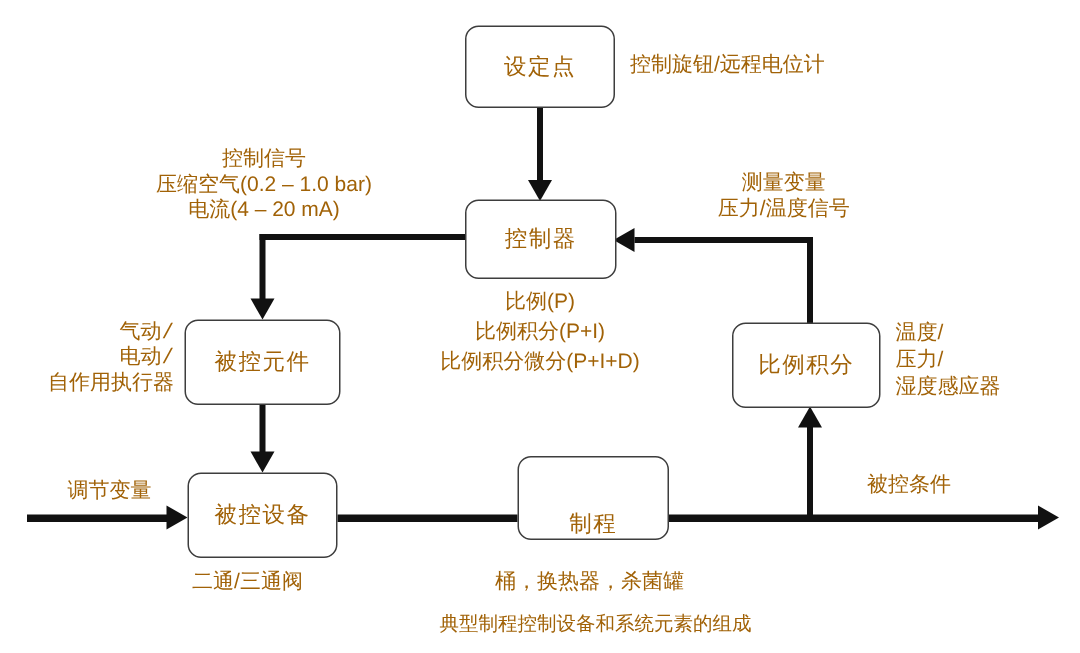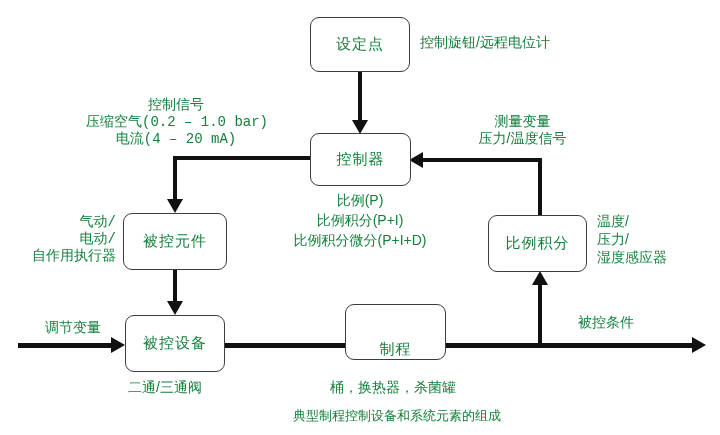--- a/index.html
+++ b/index.html
@@ -1,18 +1,18 @@
 <!DOCTYPE html>
 <html><head>
 <meta charset="utf-8">
 <style>
   html,body{margin:0;padding:0;background:#ffffff;}
   #stage{
     position:relative;width:720px;height:435px;background:#ffffff;overflow:hidden;
-    font-family:"Liberation Sans","DejaVu Sans",sans-serif;color:#15803d;
+    font-family:"Liberation Sans","DejaVu Sans",sans-serif;color:#a16207;
   }
   .box{
     position:absolute;box-sizing:border-box;
     border:1.6px solid #3d3d3d;border-radius:9px;background:#ffffff;
     display:flex;align-items:center;justify-content:center;
     font-size:15px;letter-spacing:1px;z-index:3;
   }
   .lbl{position:absolute;font-size:14px;line-height:17px;white-space:nowrap;z-index:2;}
   .center{text-align:center;}
   .right{text-align:right;font-family:Liberation Mono, monospace;}
@@ -73,21 +73,21 @@
 
   <div class="shaft" style="left:538px;top:284px;width:4px;height:62px;"></div>
   <div class="ah ah-up" style="left:532px;top:271px;"></div>
 
   <div class="shaft" style="left:538px;top:158px;width:4px;height:58px;"></div>
   <div class="shaft" style="left:423px;top:158px;width:119px;height:4px;"></div>
   <div class="ah ah-left" style="left:409px;top:152px;"></div>
 
   <div class="lbl" style="left:420px;top:34px;">控制旋钮/远程电位计</div>
 
-  <div class="lbl center" style="left:86px;top:97px;width:180px;font-family:Liberation Mono, monospace;">
+  <div class="lbl center" style="left:86px;top:97px;width:180px;">
     <div>控制信号</div>
     <div>压缩空气(0.2 – 1.0 bar)</div>
     <div>电流(4 – 20 mA)</div>
   </div>
 
   <div class="lbl center" style="left:440px;top:113px;width:165px;">
     <div>测量变量</div>
     <div>压力/温度信号</div>
   </div>
 

